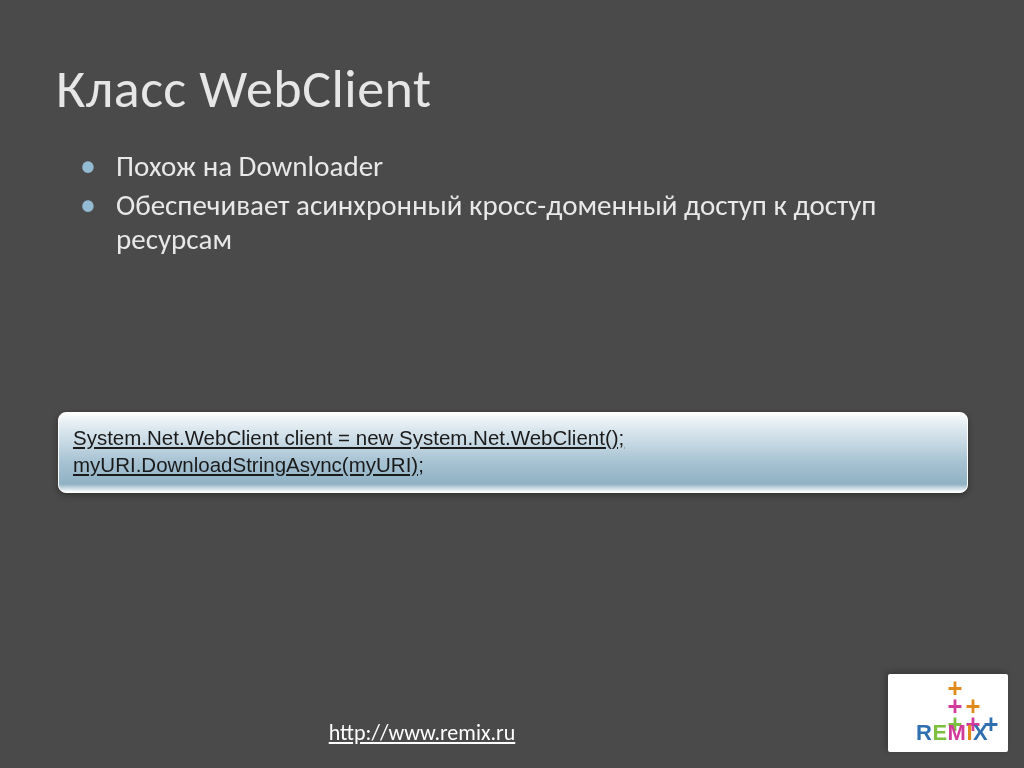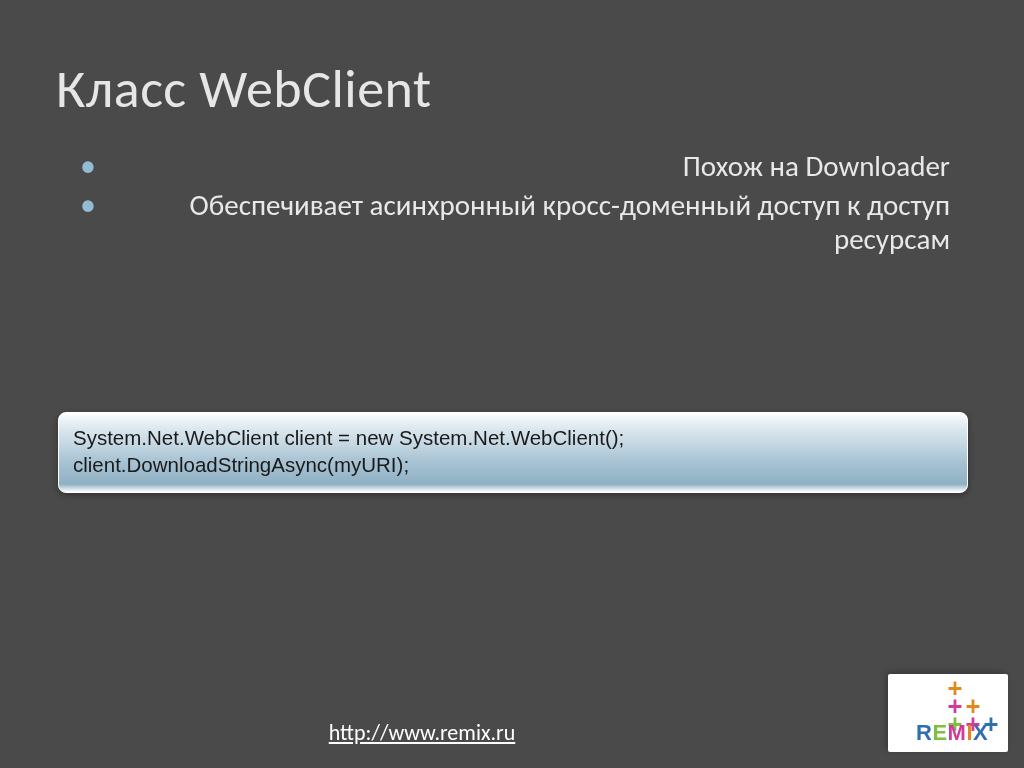--- a/index.html
+++ b/index.html
@@ -32,21 +32,20 @@
   }
   .bullets ul { list-style: none; }
   .bullets li {
     position: relative;
     padding-left: 36px;
     font-size: 29px;
     line-height: 1.15;
     color: #e8e8e8;
     margin-bottom: 6px;
     font-weight: 300;
-    text-align: right;
   }
   .bullets li::before {
     content: "•";
     position: absolute;
     left: 0;
     top: -2px;
     font-size: 32px;
     color: #93bcd4;
   }
   .code-box {
@@ -64,21 +63,21 @@
       #c4d7e2 40%,
       #a9c4d4 60%,
       #8fb1c4 90%,
       #ffffff 100%);
     color: #1a1a1a;
     font-family: Arial, sans-serif;
     font-size: 20.5px;
     line-height: 1.3;
     box-shadow: 0 2px 6px rgba(0,0,0,0.35), inset 0 1px 0 rgba(255,255,255,0.9);
   }
-  .code-box .codeline { display: block; white-space: pre-wrap; word-break: break-word; }
+  .code-box .codeline { display: block; white-space: pre-wrap; word-break: break-word; text-decoration: underline; }
   .footer-link {
     position: absolute;
     left: 0;
     width: 844px;
     bottom: 22px;
     text-align: center;
     color: #ffffff;
     font-size: 22px;
     text-decoration: underline;
   }
@@ -127,21 +126,21 @@
 
   <div class="bullets">
     <ul>
       <li>Похож на Downloader</li>
       <li>Обеспечивает асинхронный кросс-доменный доступ к доступ ресурсам</li>
     </ul>
   </div>
 
   <div class="code-box">
     <span class="codeline">System.Net.WebClient client = new System.Net.WebClient();</span>
-    <span class="codeline">client.DownloadStringAsync(myURI);</span>
+    <span class="codeline">myURI.DownloadStringAsync(myURI);</span>
   </div>
 
   <div class="footer-link">
     <span>http://www.remix.ru</span>
   </div>
 
   <div class="brand">
     <div class="plusses">
       <span class="row">
         <span class="p" style="color:#e08a1e">+</span>

